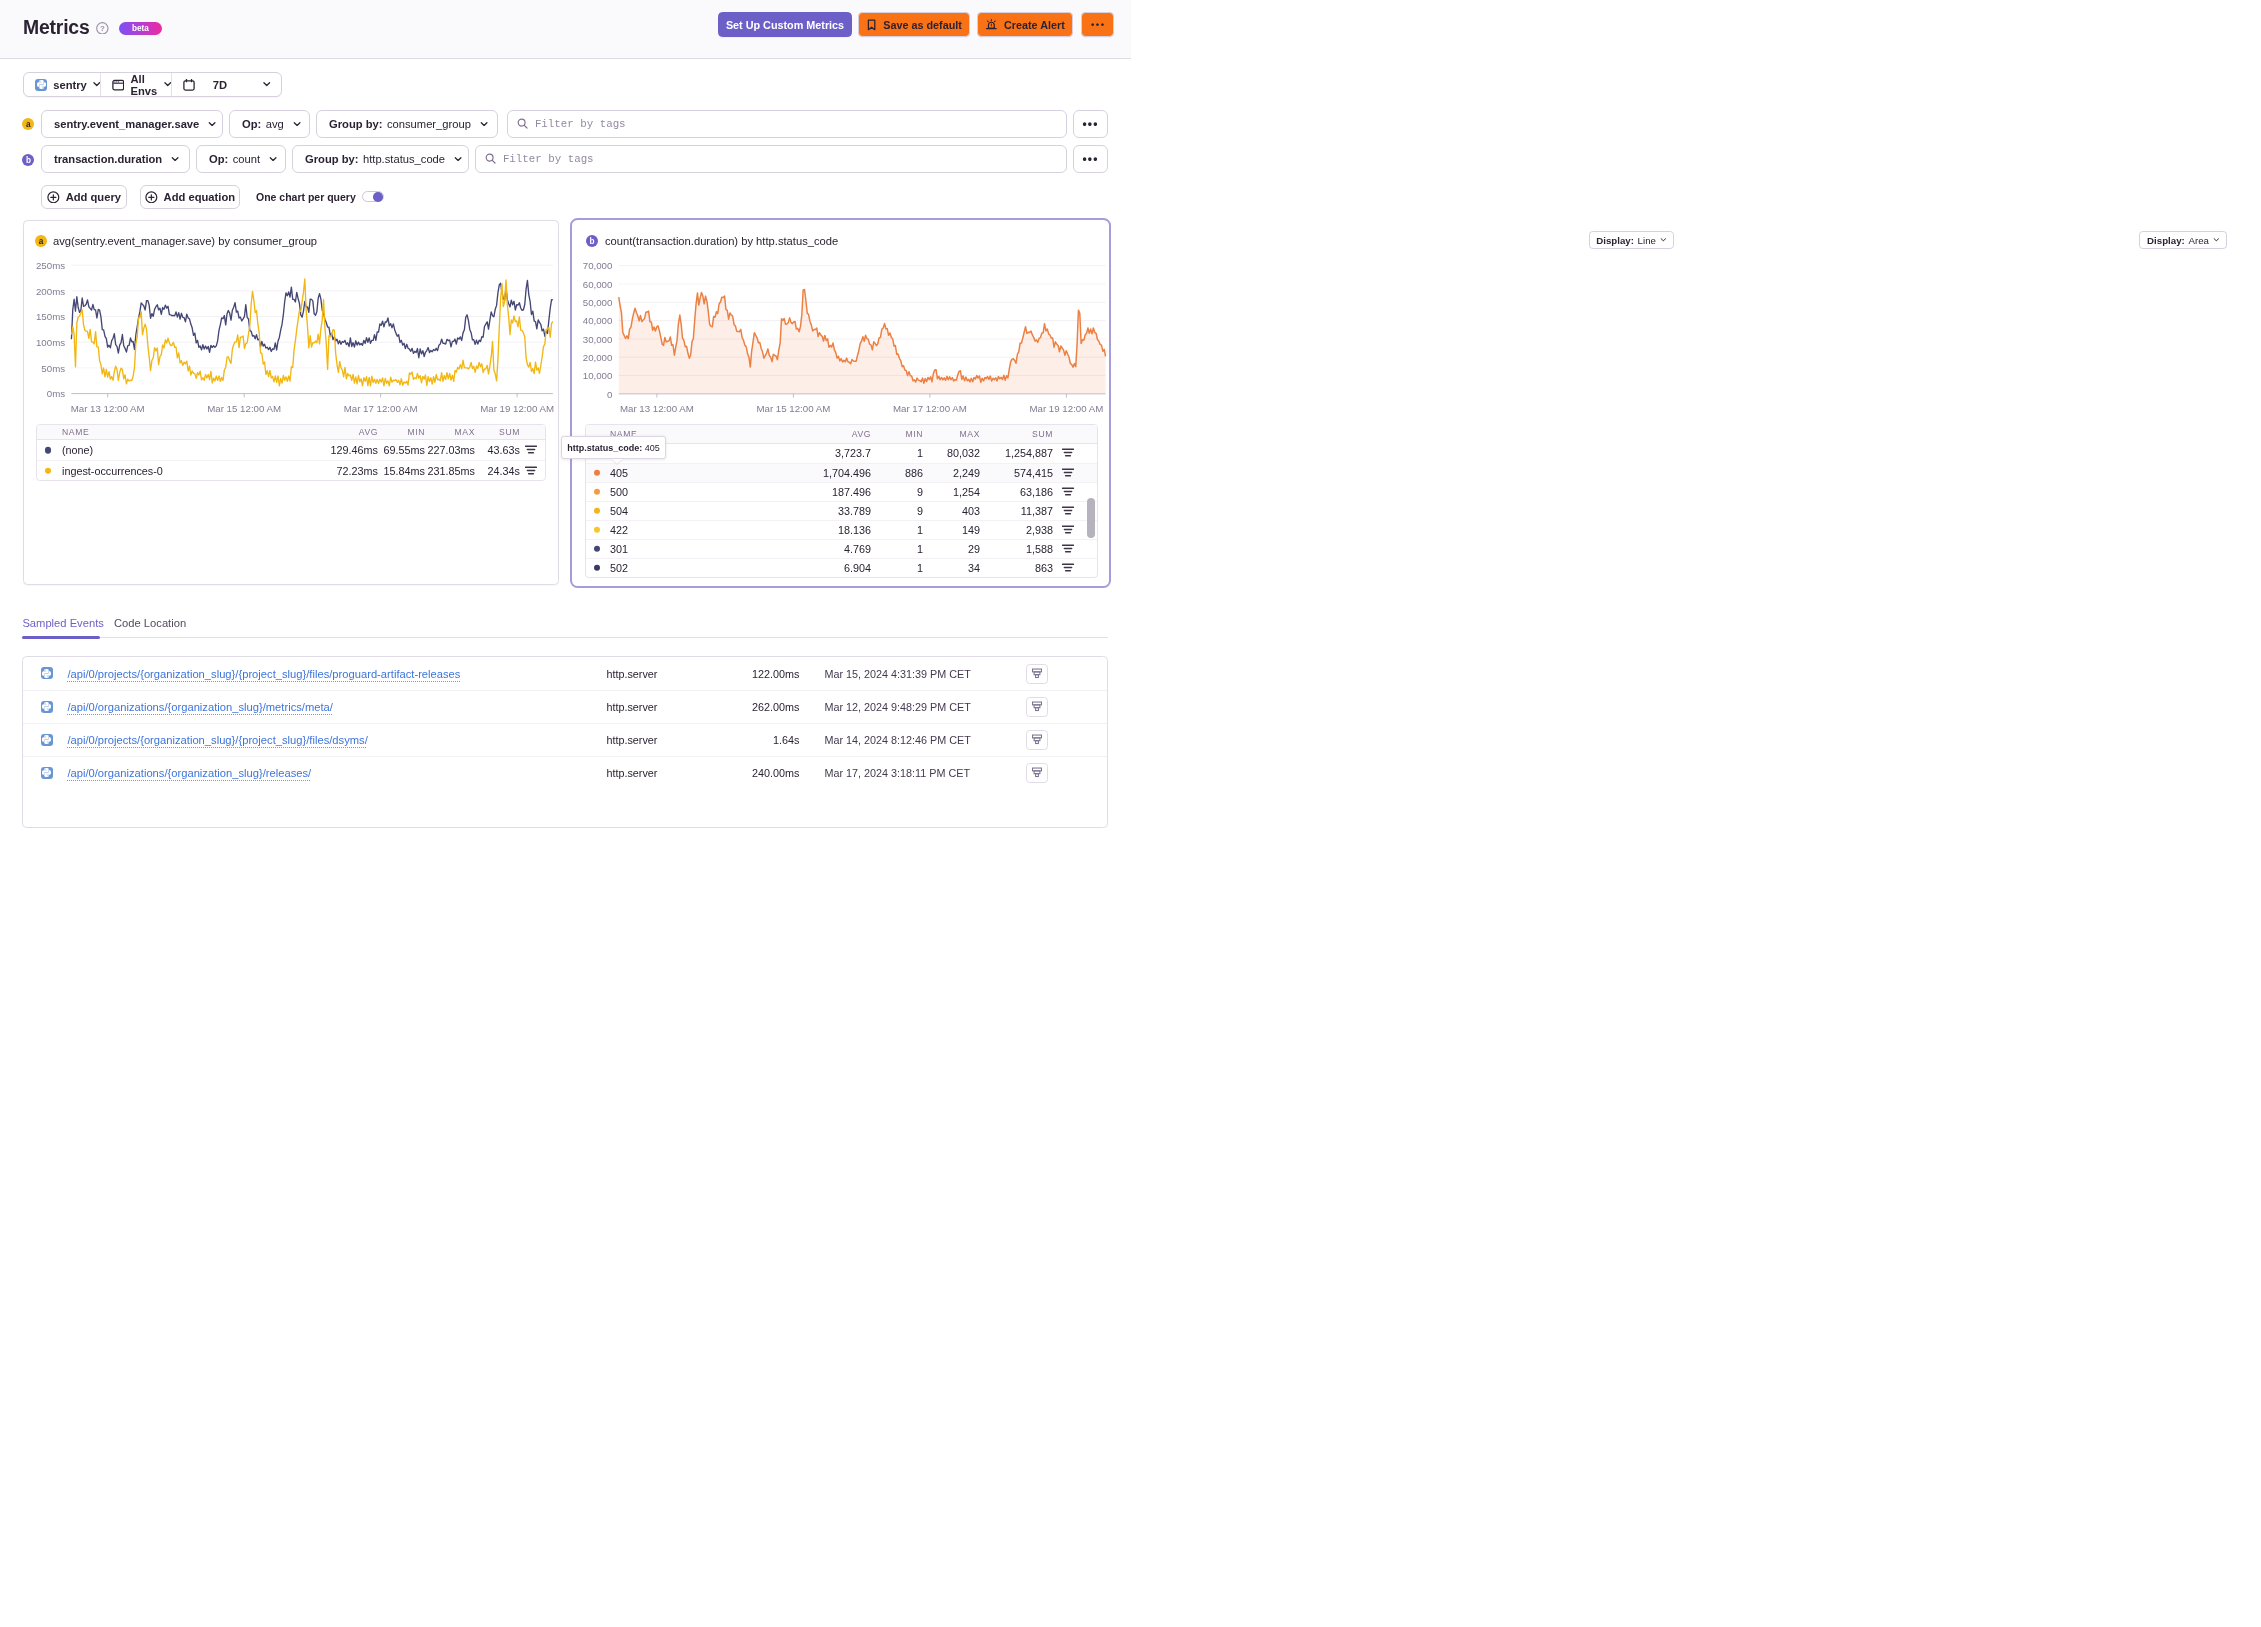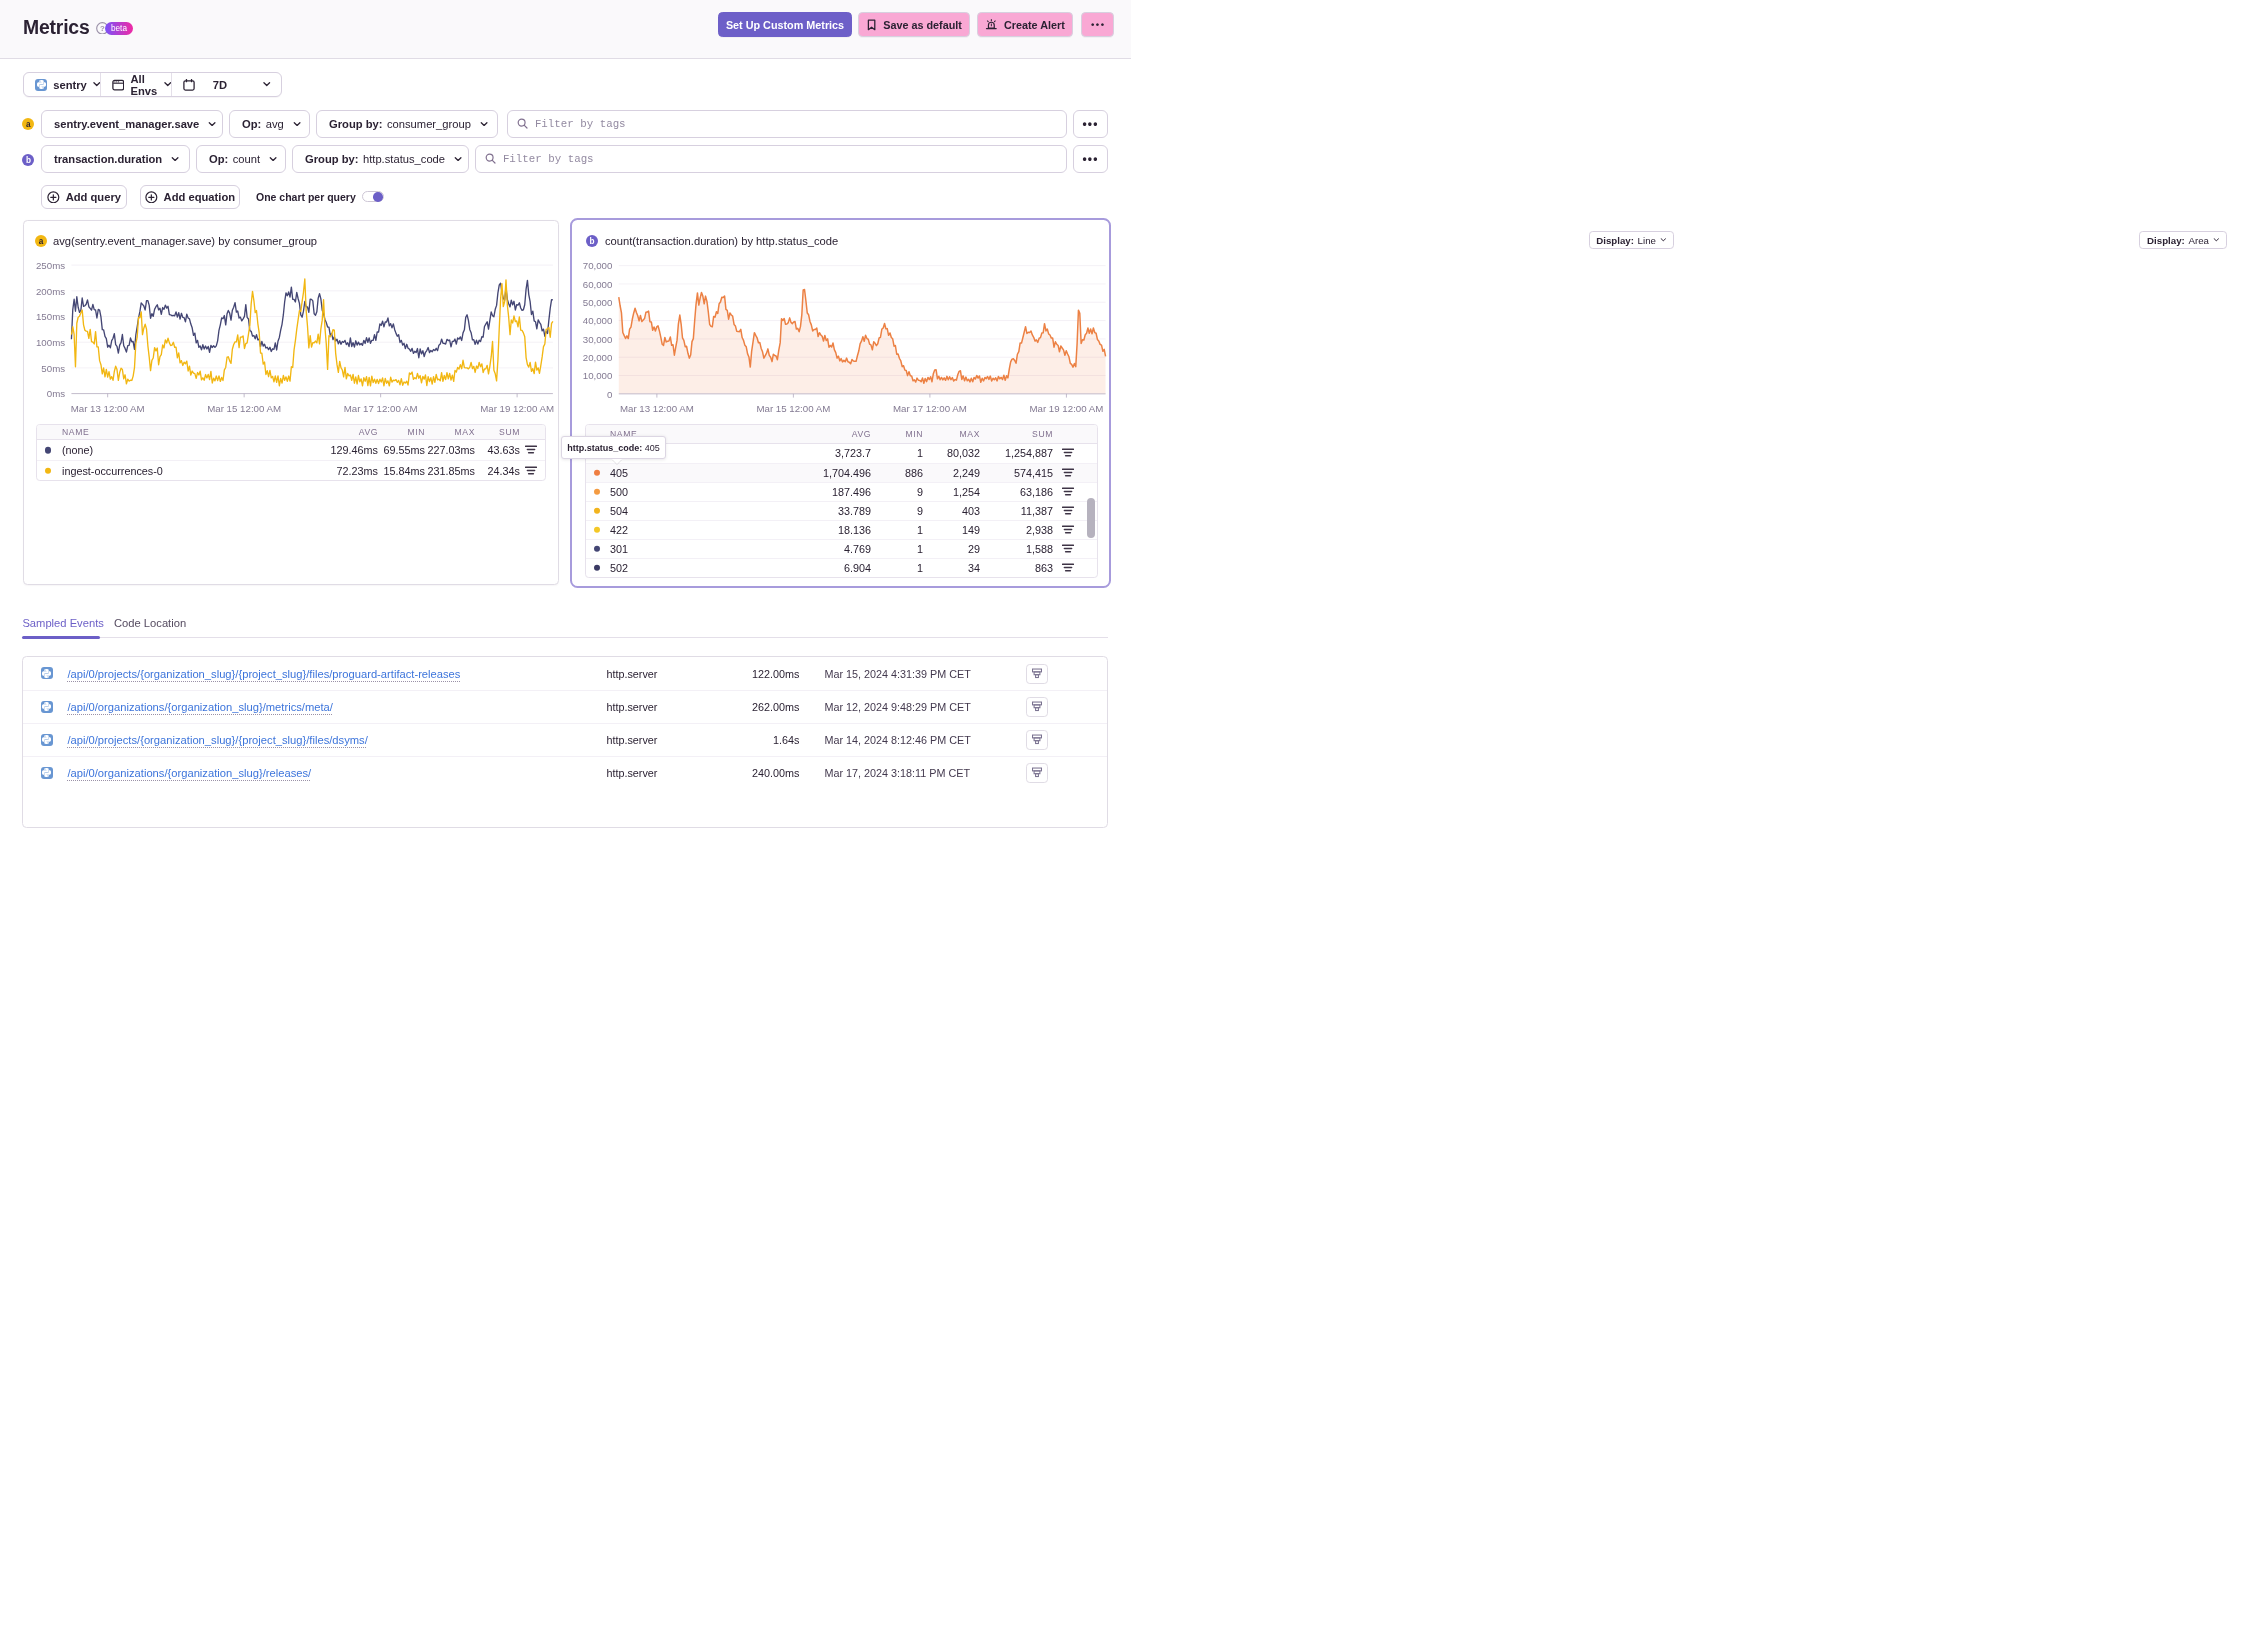--- a/index.html
+++ b/index.html
@@ -1,29 +1,29 @@
 <!DOCTYPE html>
 <html style="font-size:12px"><head><meta charset="utf-8">
 <style>
 *{margin:0;padding:0;box-sizing:border-box}
 html,body{width:1131px;height:814px;overflow:hidden;font-family:"Liberation Sans",sans-serif;background:#fff;color:#2b2233;-webkit-font-smoothing:antialiased}
 .abs{position:absolute}
 .axlab{font-family:"Liberation Sans",sans-serif;font-size:13px;fill:#837a92}
-.hdrbtn{position:absolute;top:12px;height:25.4px;border-radius:4.5px;display:flex;align-items:center;justify-content:center;font-size:10.8px;font-weight:bold;gap:6px;background:#f9a8d4;border:0.7px solid #d7d0df;color:#2b2233;box-shadow:0 0.7px 0.7px rgba(43,34,51,0.04)}
+.hdrbtn{position:absolute;top:12px;height:25.4px;border-radius:4.5px;display:flex;align-items:center;justify-content:center;font-size:10.8px;font-weight:bold;gap:6px;background:#f97316;border:0.7px solid #d7d0df;color:#2b2233;box-shadow:0 0.7px 0.7px rgba(43,34,51,0.04)}
 .thead{font-size:8.6px;font-weight:normal;color:#80708f;letter-spacing:0.6px}
 .dot{width:6.7px;height:6.7px;border-radius:50%;flex:none}
 </style></head>
 <body>
 <div class="abs" style="left:0;top:0;width:1131px;height:59px;background:#faf9fb;border-bottom:0.7px solid #e0dce5"></div>
 <div class="abs" style="left:23px;top:16.4px;font-size:19.4px;font-weight:bold;color:#2b2233;letter-spacing:-0.2px">Metrics</div>
 <div class="abs" style="left:96px;top:21.7px"><svg width="12.7" height="12.7" viewBox="0 0 17 17" style="flex:none">
       <circle cx="8.5" cy="8.5" r="7.6" fill="none" stroke="#9b91a8" stroke-width="1.5"></circle>
       <text x="8.5" y="12" text-anchor="middle" font-family="Liberation Sans" font-size="10.5" font-weight="bold" fill="#9b91a8">?</text>
     </svg></div>
-<div class="abs" style="left:105px;top:21.7px;height:13px;padding:0 6px;border-radius:6.7px;background:linear-gradient(90deg,#7b51f8,#ef2aa4);color:#fff;font-size:8.2px;font-weight:normal;display:flex;align-items:center">beta</div>
+<div class="abs" style="left:119px;top:21.7px;height:13px;padding:0 13px;border-radius:6.7px;background:linear-gradient(90deg,#7b51f8,#ef2aa4);color:#fff;font-size:8.2px;font-weight:bold;display:flex;align-items:center">beta</div>
 <div class="hdrbtn" style="left:718px;width:134px;background:#6d5fc8;border:0.7px solid #6d5fc8;color:#fff">Set Up Custom Metrics</div>
 <div class="hdrbtn" style="left:858px;width:112px"><svg width="11.2" height="12" viewBox="0 0 15 16" style="flex:none">
       <path d="M3.2 1.5h8.6v12.8L7.5 11 3.2 14.3z" fill="none" stroke="#2b2233" stroke-width="1.7" stroke-linejoin="round"></path>
     </svg>Save as default</div>
 <div class="hdrbtn" style="left:977px;width:96px"><svg width="12.7" height="12" viewBox="0 0 17 16" style="flex:none">
       <path d="M4.6 8.2a3.9 3.9 0 017.8 0v4H4.6z" fill="none" stroke="#2b2233" stroke-width="1.6" stroke-linejoin="round"></path>
       <line x1="2" y1="12.8" x2="15" y2="12.8" stroke="#2b2233" stroke-width="1.6" stroke-linecap="round"></line>
       <line x1="8.5" y1="0.8" x2="8.5" y2="2.2" stroke="#2b2233" stroke-width="1.4" stroke-linecap="round"></line>
       <line x1="3.3" y1="2.6" x2="4.3" y2="3.6" stroke="#2b2233" stroke-width="1.4" stroke-linecap="round"></line>
       <line x1="13.7" y1="2.6" x2="12.7" y2="3.6" stroke="#2b2233" stroke-width="1.4" stroke-linecap="round"></line>

